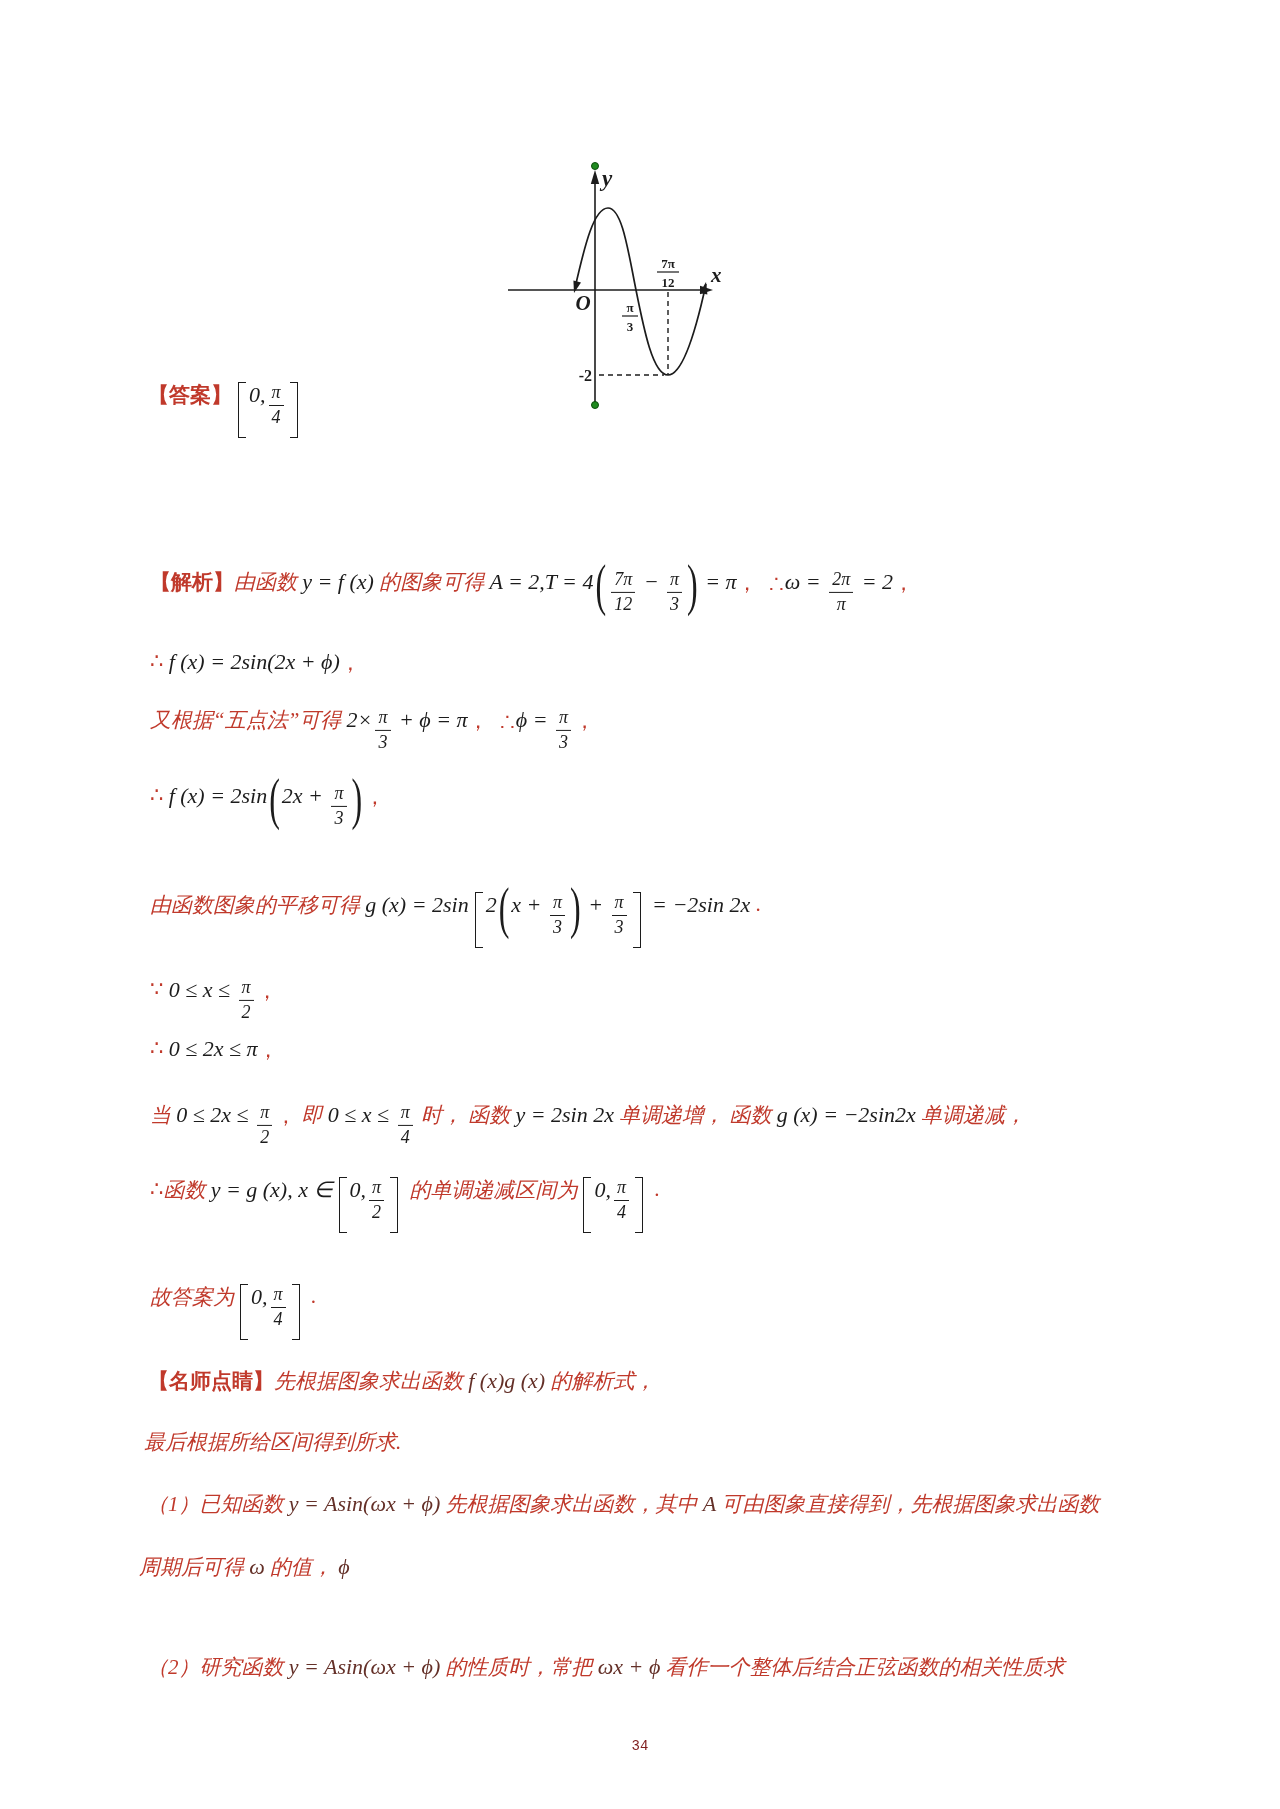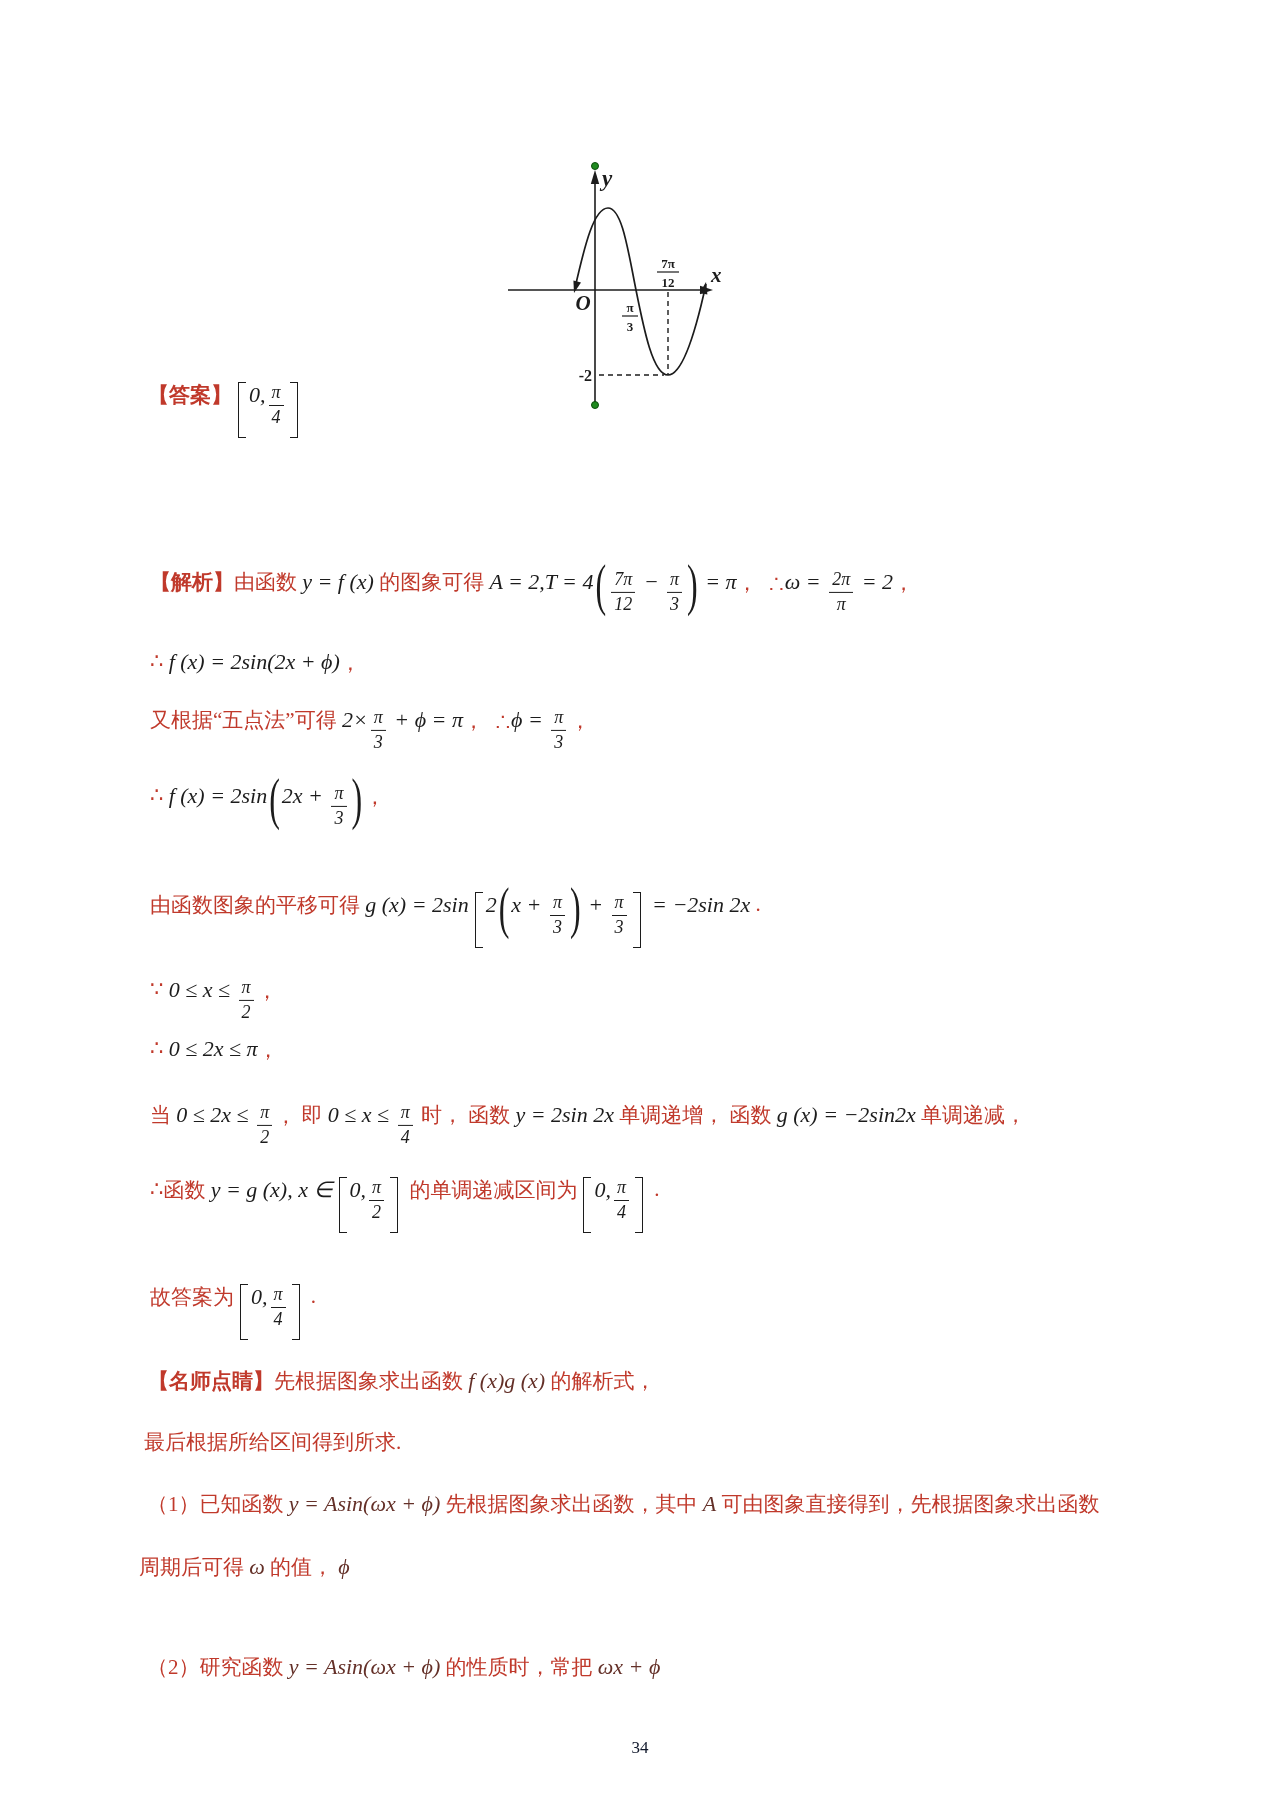--- a/index.html
+++ b/index.html
@@ -1,38 +1,38 @@
 <!DOCTYPE html>
 <html><head>
 <meta charset="utf-8">
 <style>
   :root{ --red:#c0392b; --ink:#1c1c1c; --notemath:#643028; }
   html,body{margin:0;padding:0;background:#ffffff;}
   .doc{position:relative;width:1280px;height:1809px;background:#fff;overflow:hidden;
        font-family:"Liberation Serif",serif;}
   .line{position:absolute;display:flex;align-items:flex-start;transform:translateY(-50%);
         white-space:pre;}
-  .cn  {color:var(--red);font-size:21px;line-height:1.3;}
+  .cn  {color:var(--red);font-size:21px;line-height:1.3;font-style:italic;}
   .tag {color:var(--red);font-size:21px;font-weight:bold;line-height:1.3;}
   .rsym{color:var(--red);font-size:21px;}
   .math{color:var(--ink);font-size:22px;font-style:italic;font-family:"Liberation Serif",serif;}
   .note .math{color:var(--notemath);}
   .frac{display:inline-flex;flex-direction:column;align-items:center;font-size:18px;
         font-style:italic;color:var(--ink);line-height:1.2;margin:0 3px;flex:none;}
   .frac .num{border-bottom:1.6px solid var(--ink);padding:0 3px 1px;}
   .frac .den{padding-top:1px;}
   .brl{width:7px;height:54px;border:1.8px solid var(--ink);border-right:none;
        margin:0 3px 0 6px;flex:none;}
   .brr{width:7px;height:54px;border:1.8px solid var(--ink);border-left:none;
        margin:0 6px 0 3px;flex:none;}
   .bigp{font-size:32px;color:var(--ink);transform:scaleY(1.75);margin:0 2px;
         font-weight:300;line-height:1;flex:none;font-style:normal;}
   .graph{position:absolute;left:495px;top:132px;}
   .pagenum{position:absolute;left:0;right:0;top:1738px;text-align:center;
-           color:#0f172a;font-size:17px;font-family:Liberation Serif, serif;}
+           color:#7f1d1d;font-size:14px;font-family:Liberation Mono, monospace;}
 </style>
 </head>
 <body>
 
 <div class="doc">
 
   <svg class="graph" width="250" height="290" viewBox="0 0 250 290">
 
     <line x1="100" y1="44" x2="100" y2="273" stroke="#1c1c1c" stroke-width="1.6"></line>
     <polygon points="100,38 95.8,52 104.2,52" fill="#1c1c1c"></polygon>
@@ -78,16 +78,16 @@
   <div class="line" style="top:1000px;left:150px"><span class="rsym">∵ </span><span class="math">0 ≤ x ≤ </span><span class="frac"><span class="num">π</span><span class="den">2</span></span><span class="rsym">，</span></div>
   <div class="line" style="top:1050px;left:150px"><span class="rsym">∴ </span><span class="math">0 ≤ 2x ≤ π</span><span class="rsym">，</span></div>
   <div class="line" style="top:1125px;left:150px"><span class="cn">当 </span><span class="math">0 ≤ 2x ≤ </span><span class="frac"><span class="num">π</span><span class="den">2</span></span><span class="rsym">， </span><span class="cn">即 </span><span class="math">0 ≤ x ≤ </span><span class="frac"><span class="num">π</span><span class="den">4</span></span><span class="cn"> 时， 函数 </span><span class="math">y = 2sin 2x</span><span class="cn"> 单调递增， 函数 </span><span class="math">g (x) = −2sin2x</span><span class="cn"> 单调递减，</span></div>
   <div class="line" style="top:1205px;left:150px"><span class="rsym">∴</span><span class="cn">函数 </span><span class="math">y = g (x), x ∈</span><span class="brl"></span><span class="math">0,</span><span class="frac"><span class="num">π</span><span class="den">2</span></span><span class="brr"></span><span class="cn"> 的单调递减区间为</span><span class="brl"></span><span class="math">0,</span><span class="frac"><span class="num">π</span><span class="den">4</span></span><span class="brr"></span><span class="rsym"> .</span></div>
   <div class="line" style="top:1312px;left:150px"><span class="cn">故答案为</span><span class="brl"></span><span class="math">0,</span><span class="frac"><span class="num">π</span><span class="den">4</span></span><span class="brr"></span><span class="rsym"> .</span></div>
 
   <div class="line note" style="top:1382px;left:148px"><span class="tag">【名师点睛】</span><span class="cn">先根据图象求出函数 </span><span class="math">f (x)</span><span class="math">g (x)</span><span class="cn"> 的解析式，</span></div>
   <div class="line note" style="top:1443px;left:144px"><span class="cn">最后根据所给区间得到所求.</span></div>
   <div class="line note" style="top:1505px;left:147px"><span class="cn">（1）已知函数 </span><span class="math">y = Asin(ωx + ϕ)</span><span class="cn"> 先根据图象求出函数，其中 </span><span class="math">A</span><span class="cn"> 可由图象直接得到，先根据图象求出函数</span></div>
   <div class="line note" style="top:1568px;left:139px"><span class="cn">周期后可得 </span><span class="math">ω</span><span class="cn"> 的值， </span><span class="math">ϕ</span></div>
-  <div class="line note" style="top:1668px;left:147px"><span class="cn">（2）研究函数 </span><span class="math">y = Asin(ωx + ϕ)</span><span class="cn"> 的性质时，常把 </span><span class="math">ωx + ϕ</span></div>
+  <div class="line note" style="top:1668px;left:147px"><span class="cn">（2）研究函数 </span><span class="math">y = Asin(ωx + ϕ)</span><span class="cn"> 的性质时，常把 </span><span class="math">ωx + ϕ</span><span class="cn"> 看作一个整体后结合正弦函数的相关性质求</span></div>
 
   <div class="pagenum">34</div>
 </div>
 
 </body></html>

